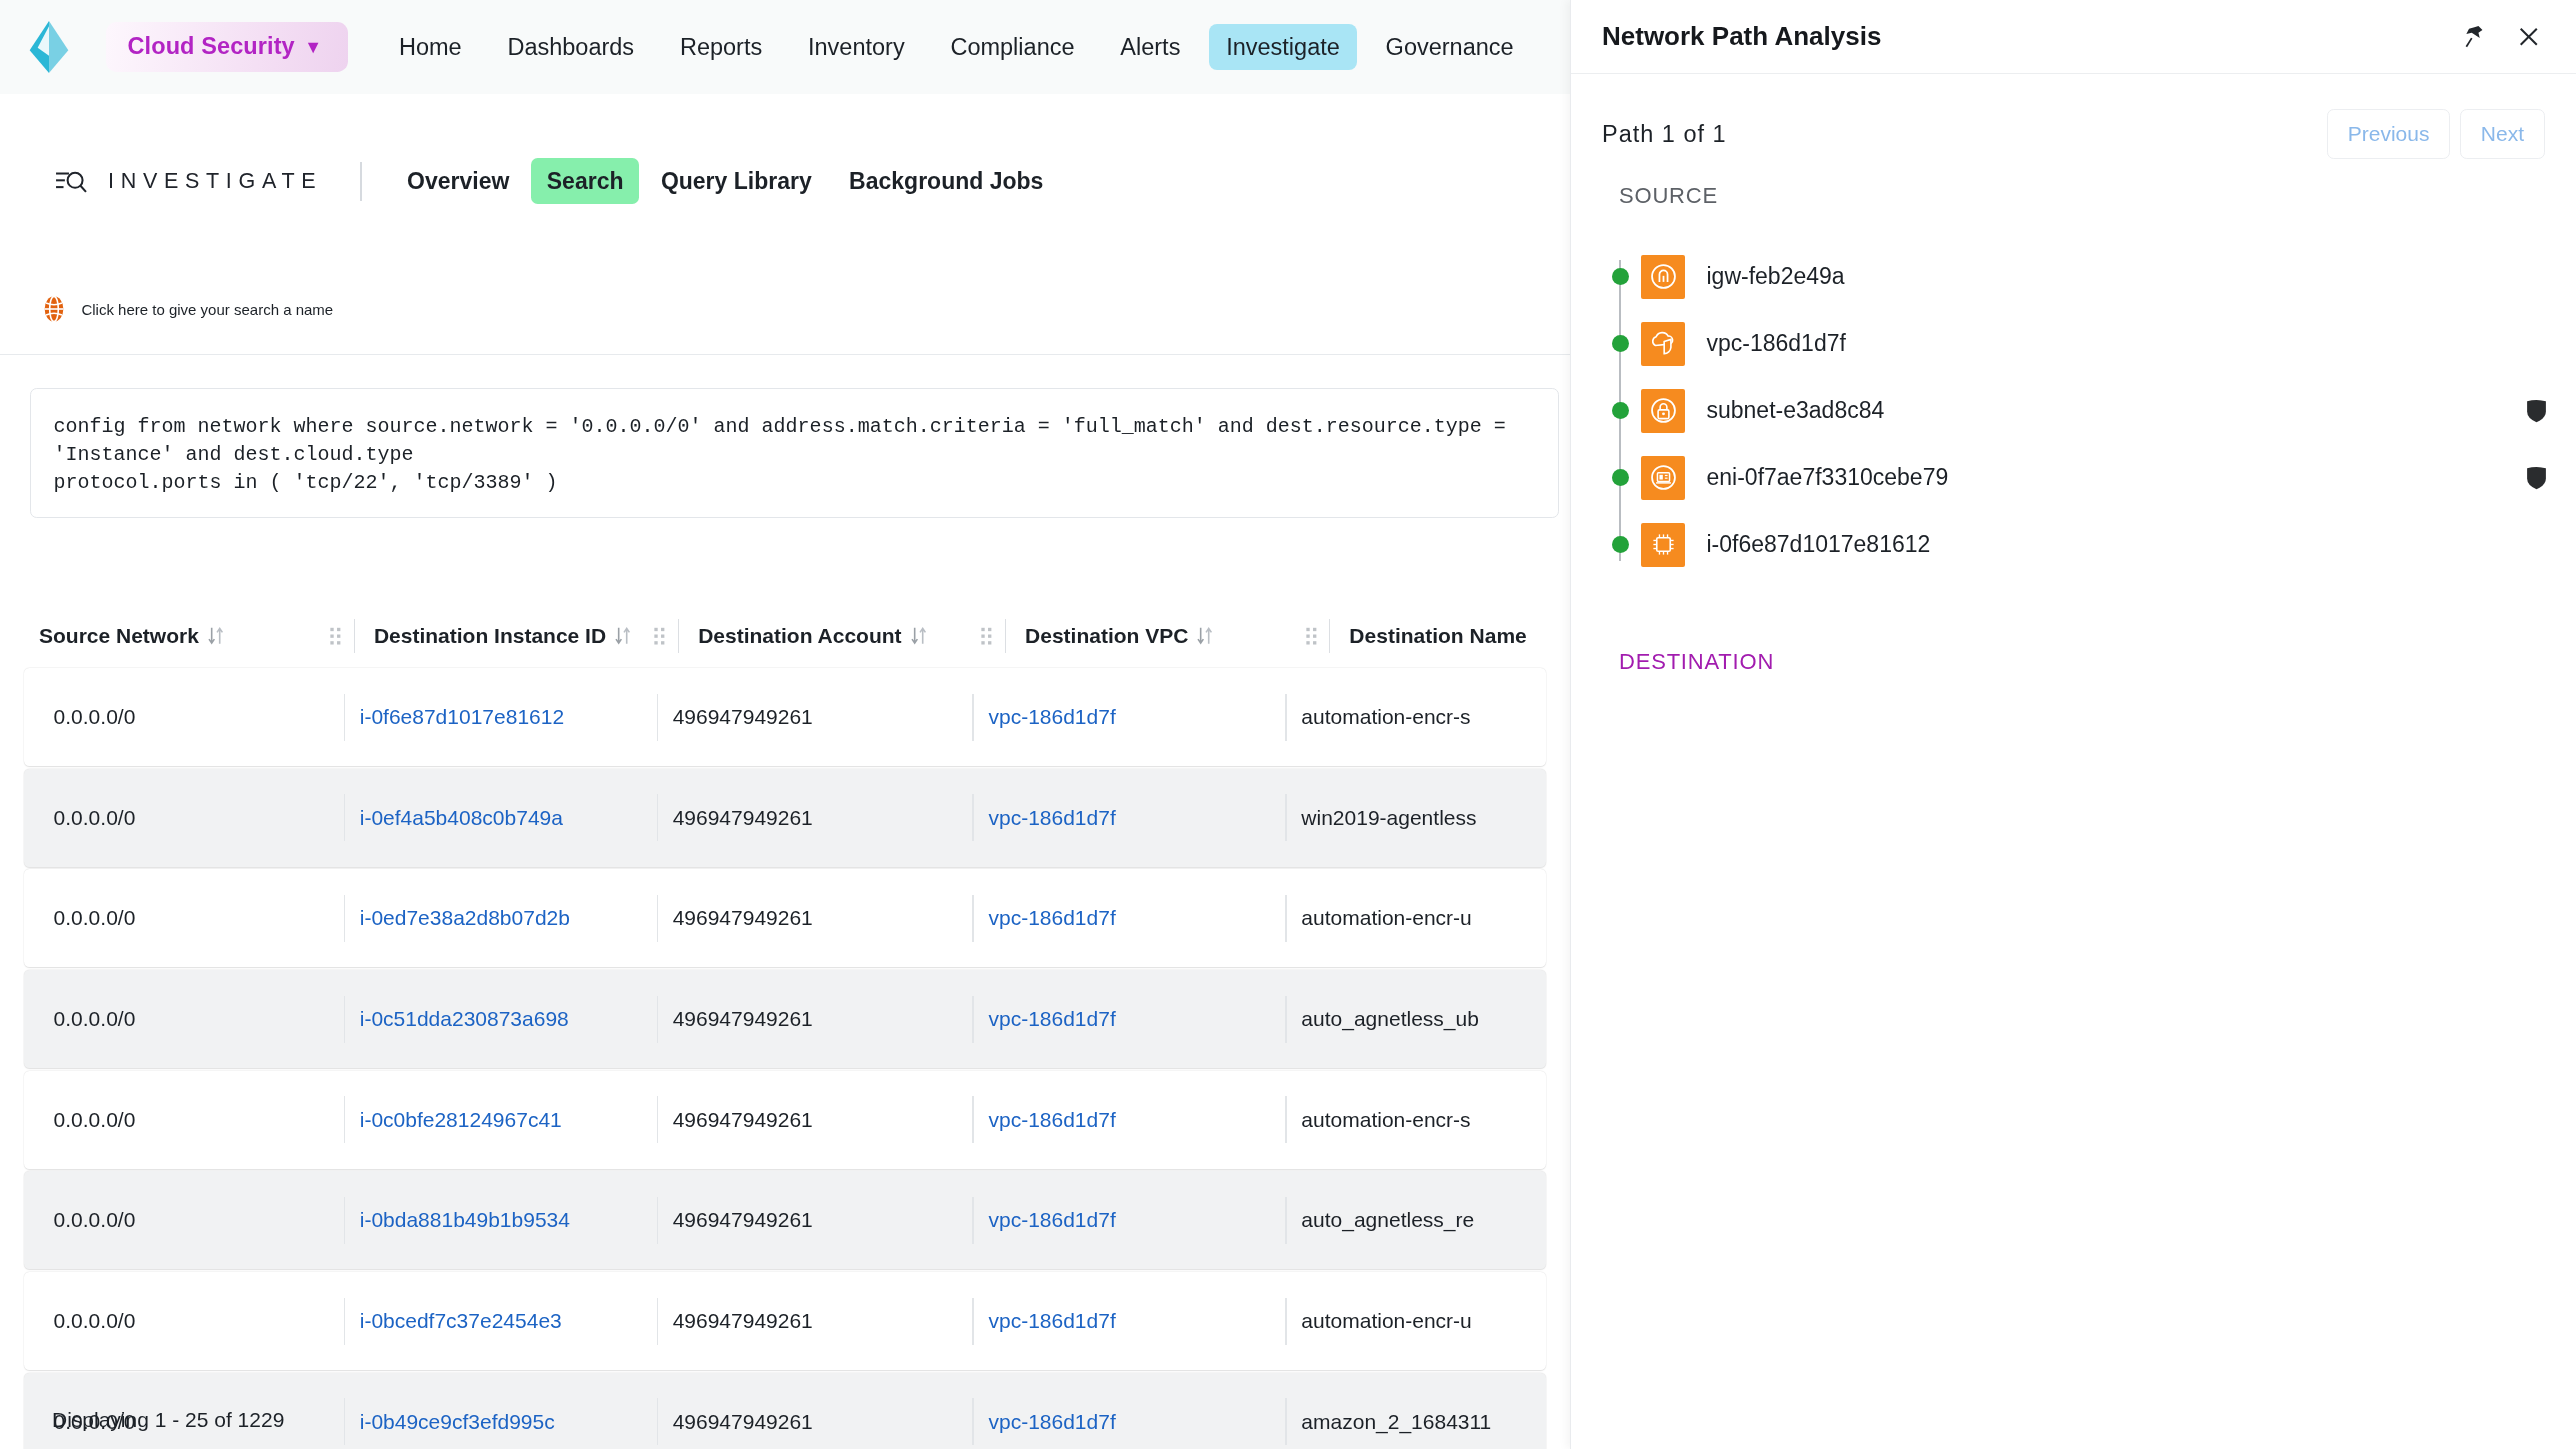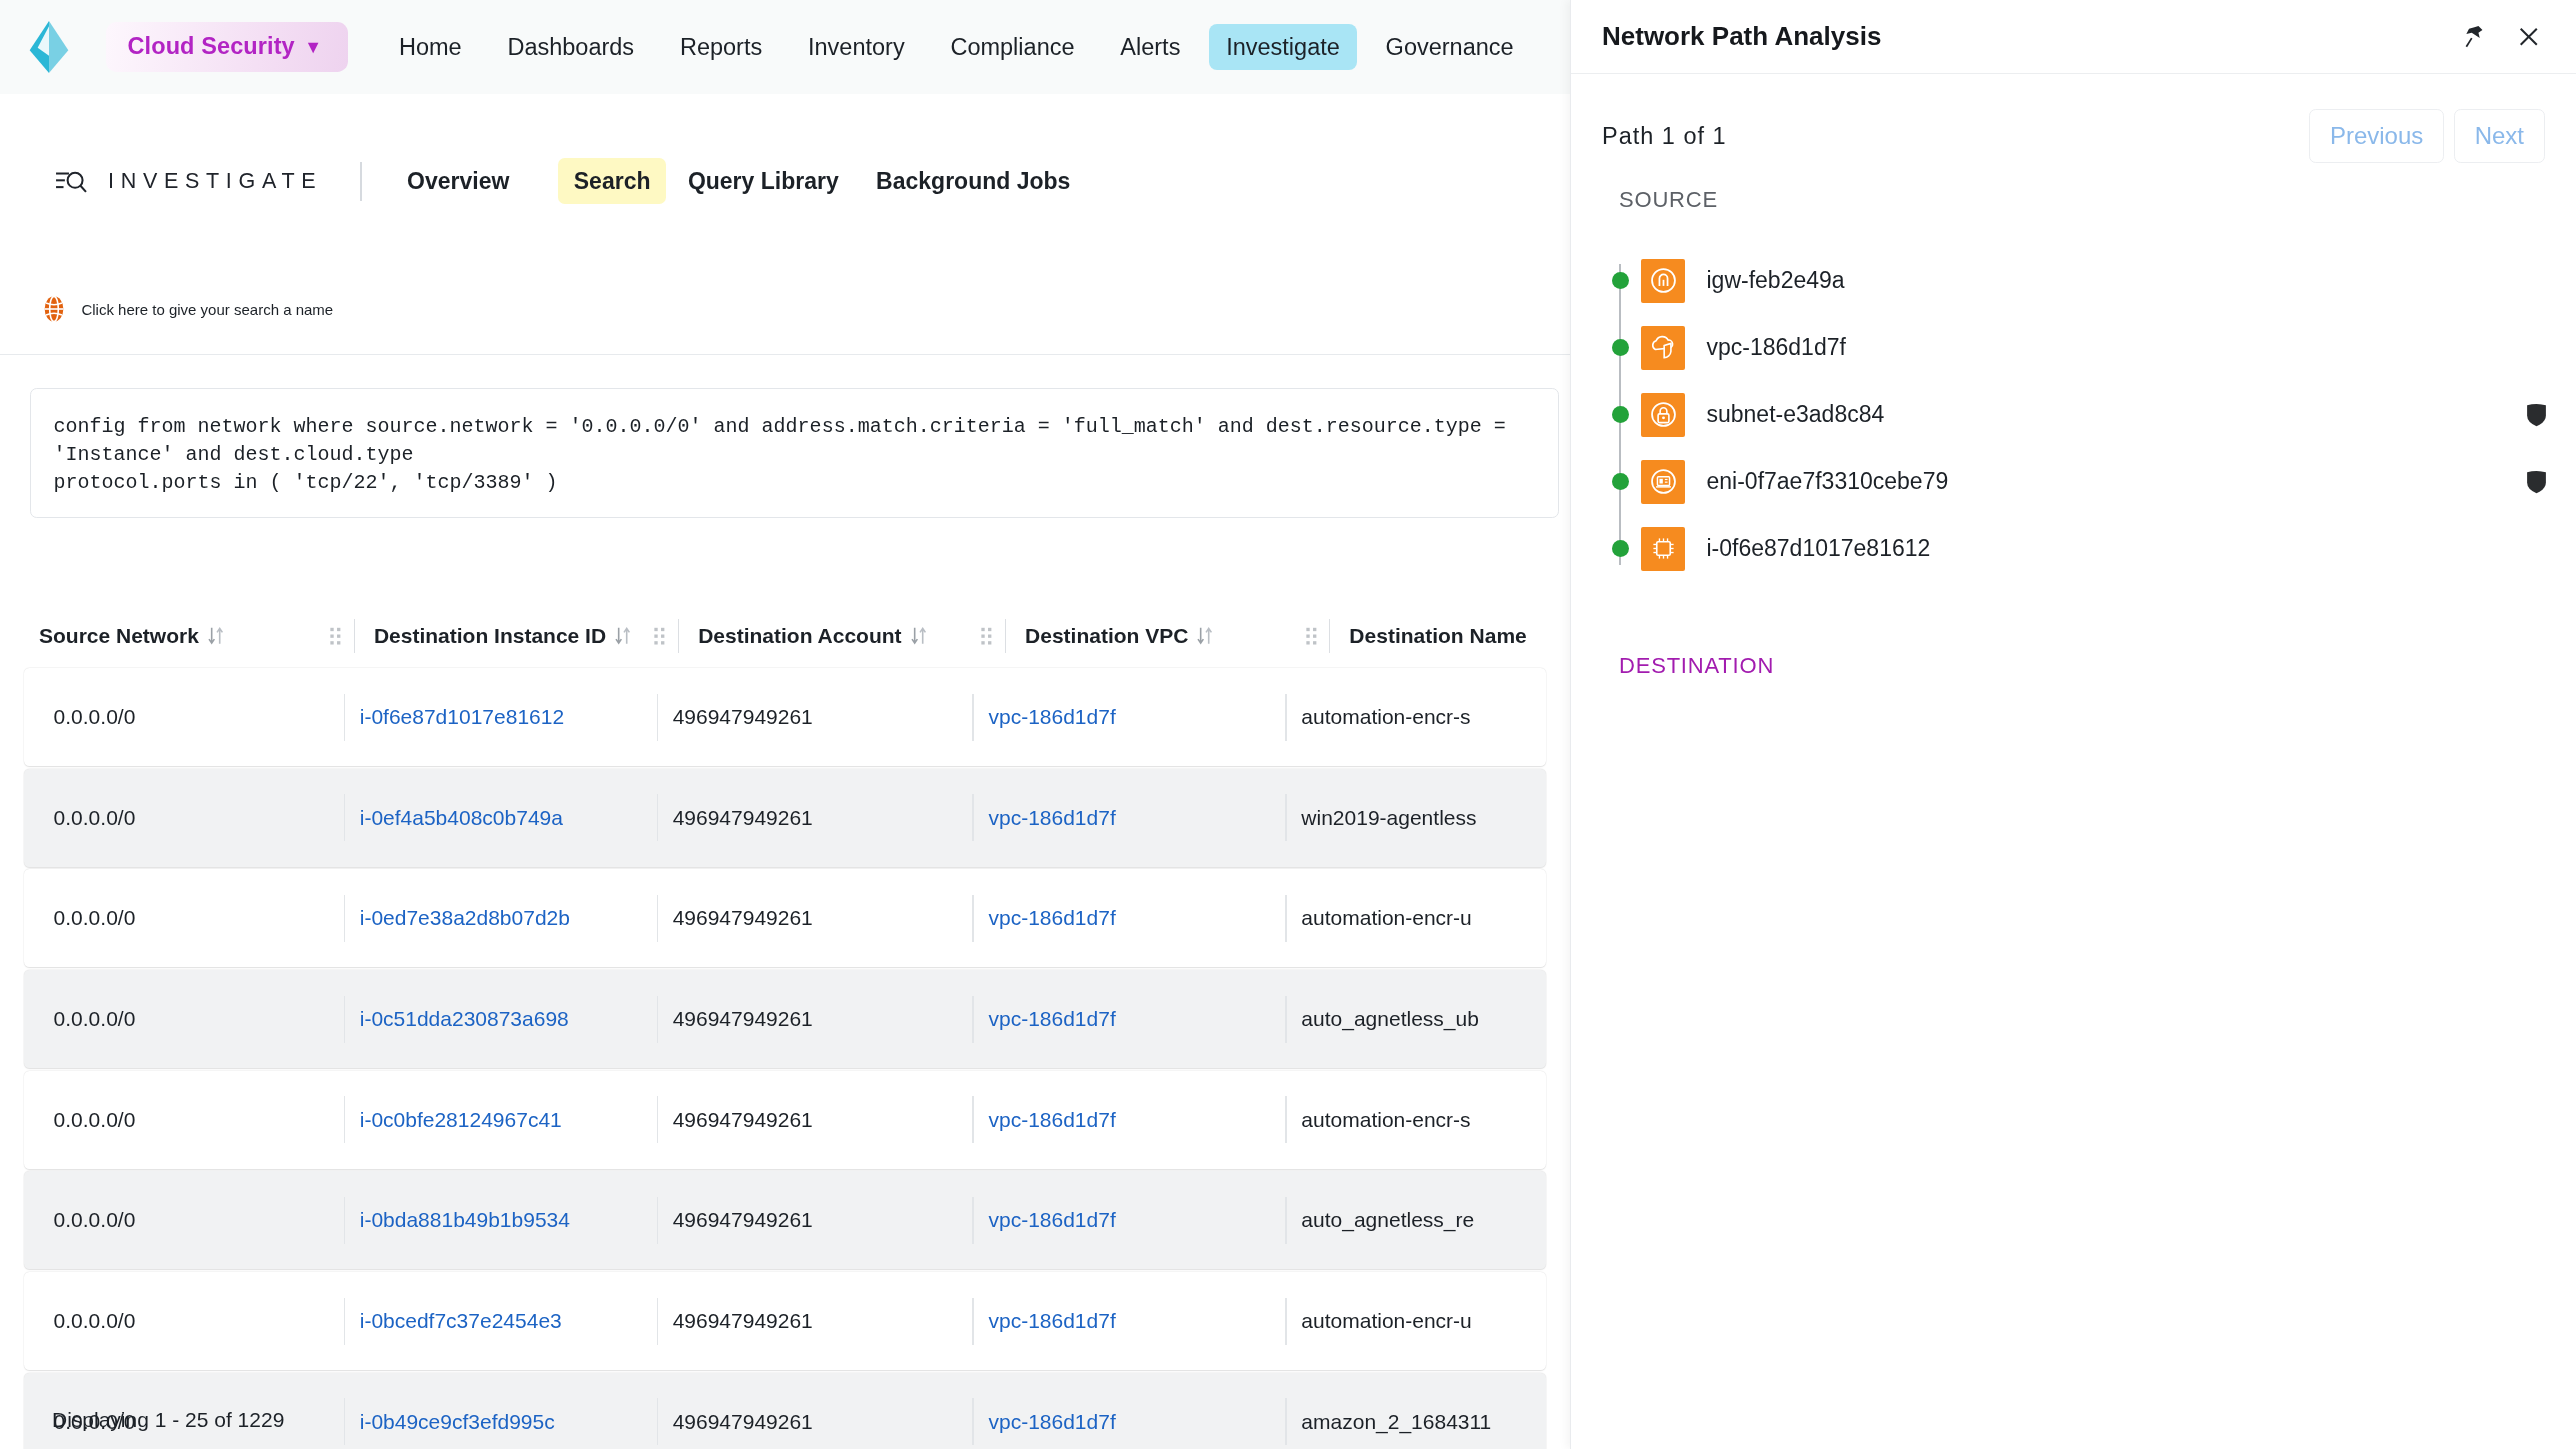--- a/index.html
+++ b/index.html
@@ -43,21 +43,21 @@
   .inv-title {
     font-size: 21.5px; letter-spacing: 6.7px; color: #20242b; font-weight: 400;
     white-space: nowrap;
   }
   .subheader-divider { width: 1.3px; height: 39px; background: #d6dadf; margin: 0 29.5px 0 38px; }
   .tabs { display: flex; align-items: center; gap: 5.4px; }
   .tab {
     font-size: 23px; color: #1c2127; font-weight: 700; padding: 9.4px 16px;
     border-radius: 6.7px; white-space: nowrap; cursor: pointer;
   }
-  .tab.active { background: #fef9c3; margin-left: 27px; }
+  .tab.active { background: #86efac; }
 
   
   .namerow {
     position: absolute; top: 295px; left: 40px; display: flex; align-items: center; gap: 13.4px;
   }
   .globe-icon { width: 28px; height: 28px; flex: 0 0 auto; }
   .namerow-text { font-size: 15px; color: #1c2127; white-space: nowrap; cursor: pointer; }
 
   .hr-line { position: absolute; top: 354px; left: 0; width: 1570px; height: 1.3px; background: #e7eaed; }
 
@@ -123,21 +123,21 @@
   .panel-title { font-size: 26px; font-weight: 700; color: #16191d; white-space: nowrap; }
   .panel-head-actions { margin-left: auto; display: flex; align-items: center; gap: 27px; }
   .pin-icon, .close-icon { width: 25.5px; height: 25.5px; cursor: pointer; }
 
   .pathbar {
     display: flex; align-items: center; padding: 35px 31px 0 31px; gap: 16px;
   }
   .path-label { font-size: 23.5px; color: #1c2127; letter-spacing: 1px; white-space: nowrap; }
   .path-btns { margin-left: auto; display: flex; gap: 9.4px; }
   .pbtn {
-    font-size: 24px; color: #8ab8ea; background: #fff; border: 1.3px solid #eceef1;
+    font-size: 21px; color: #8ab8ea; background: #fff; border: 1.3px solid #eceef1;
     border-radius: 6.7px; padding: 12px 20px; cursor: pointer; white-space: nowrap;
   }
 
   .sect-label {
     font-size: 22px; color: #5d6167; letter-spacing: 0.8px;
     padding: 0 0 0 48px; margin-top: 24px; white-space: nowrap;
   }
 
   .path-list { position: relative; margin-top: 34px; padding-left: 31px; }
   .rail {

